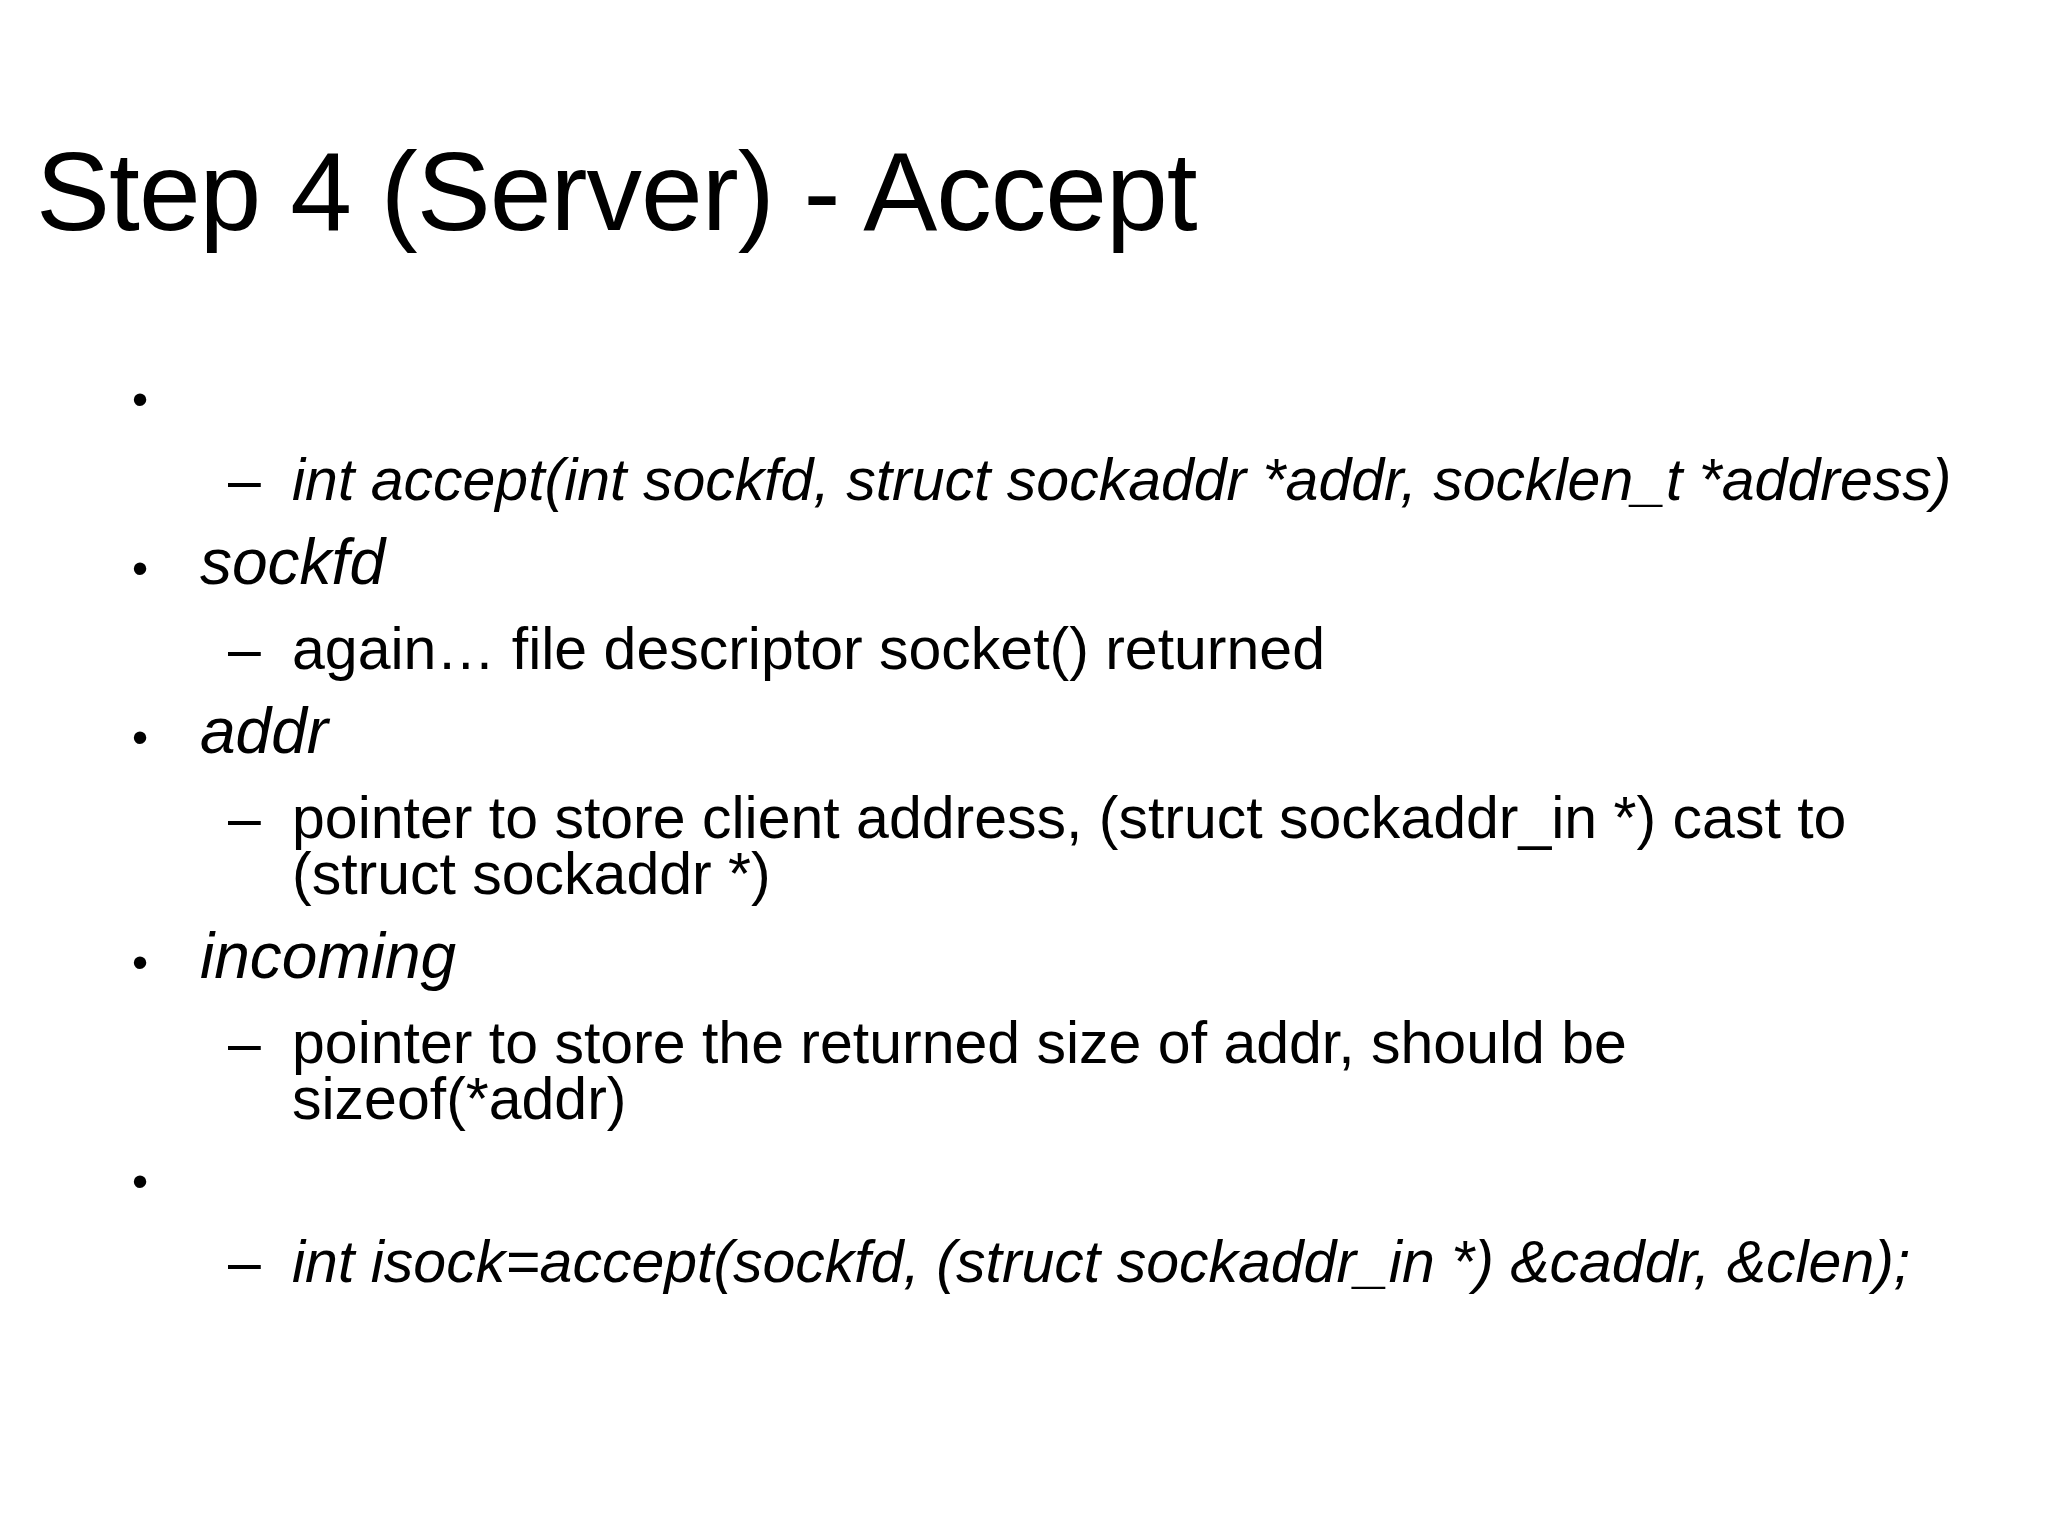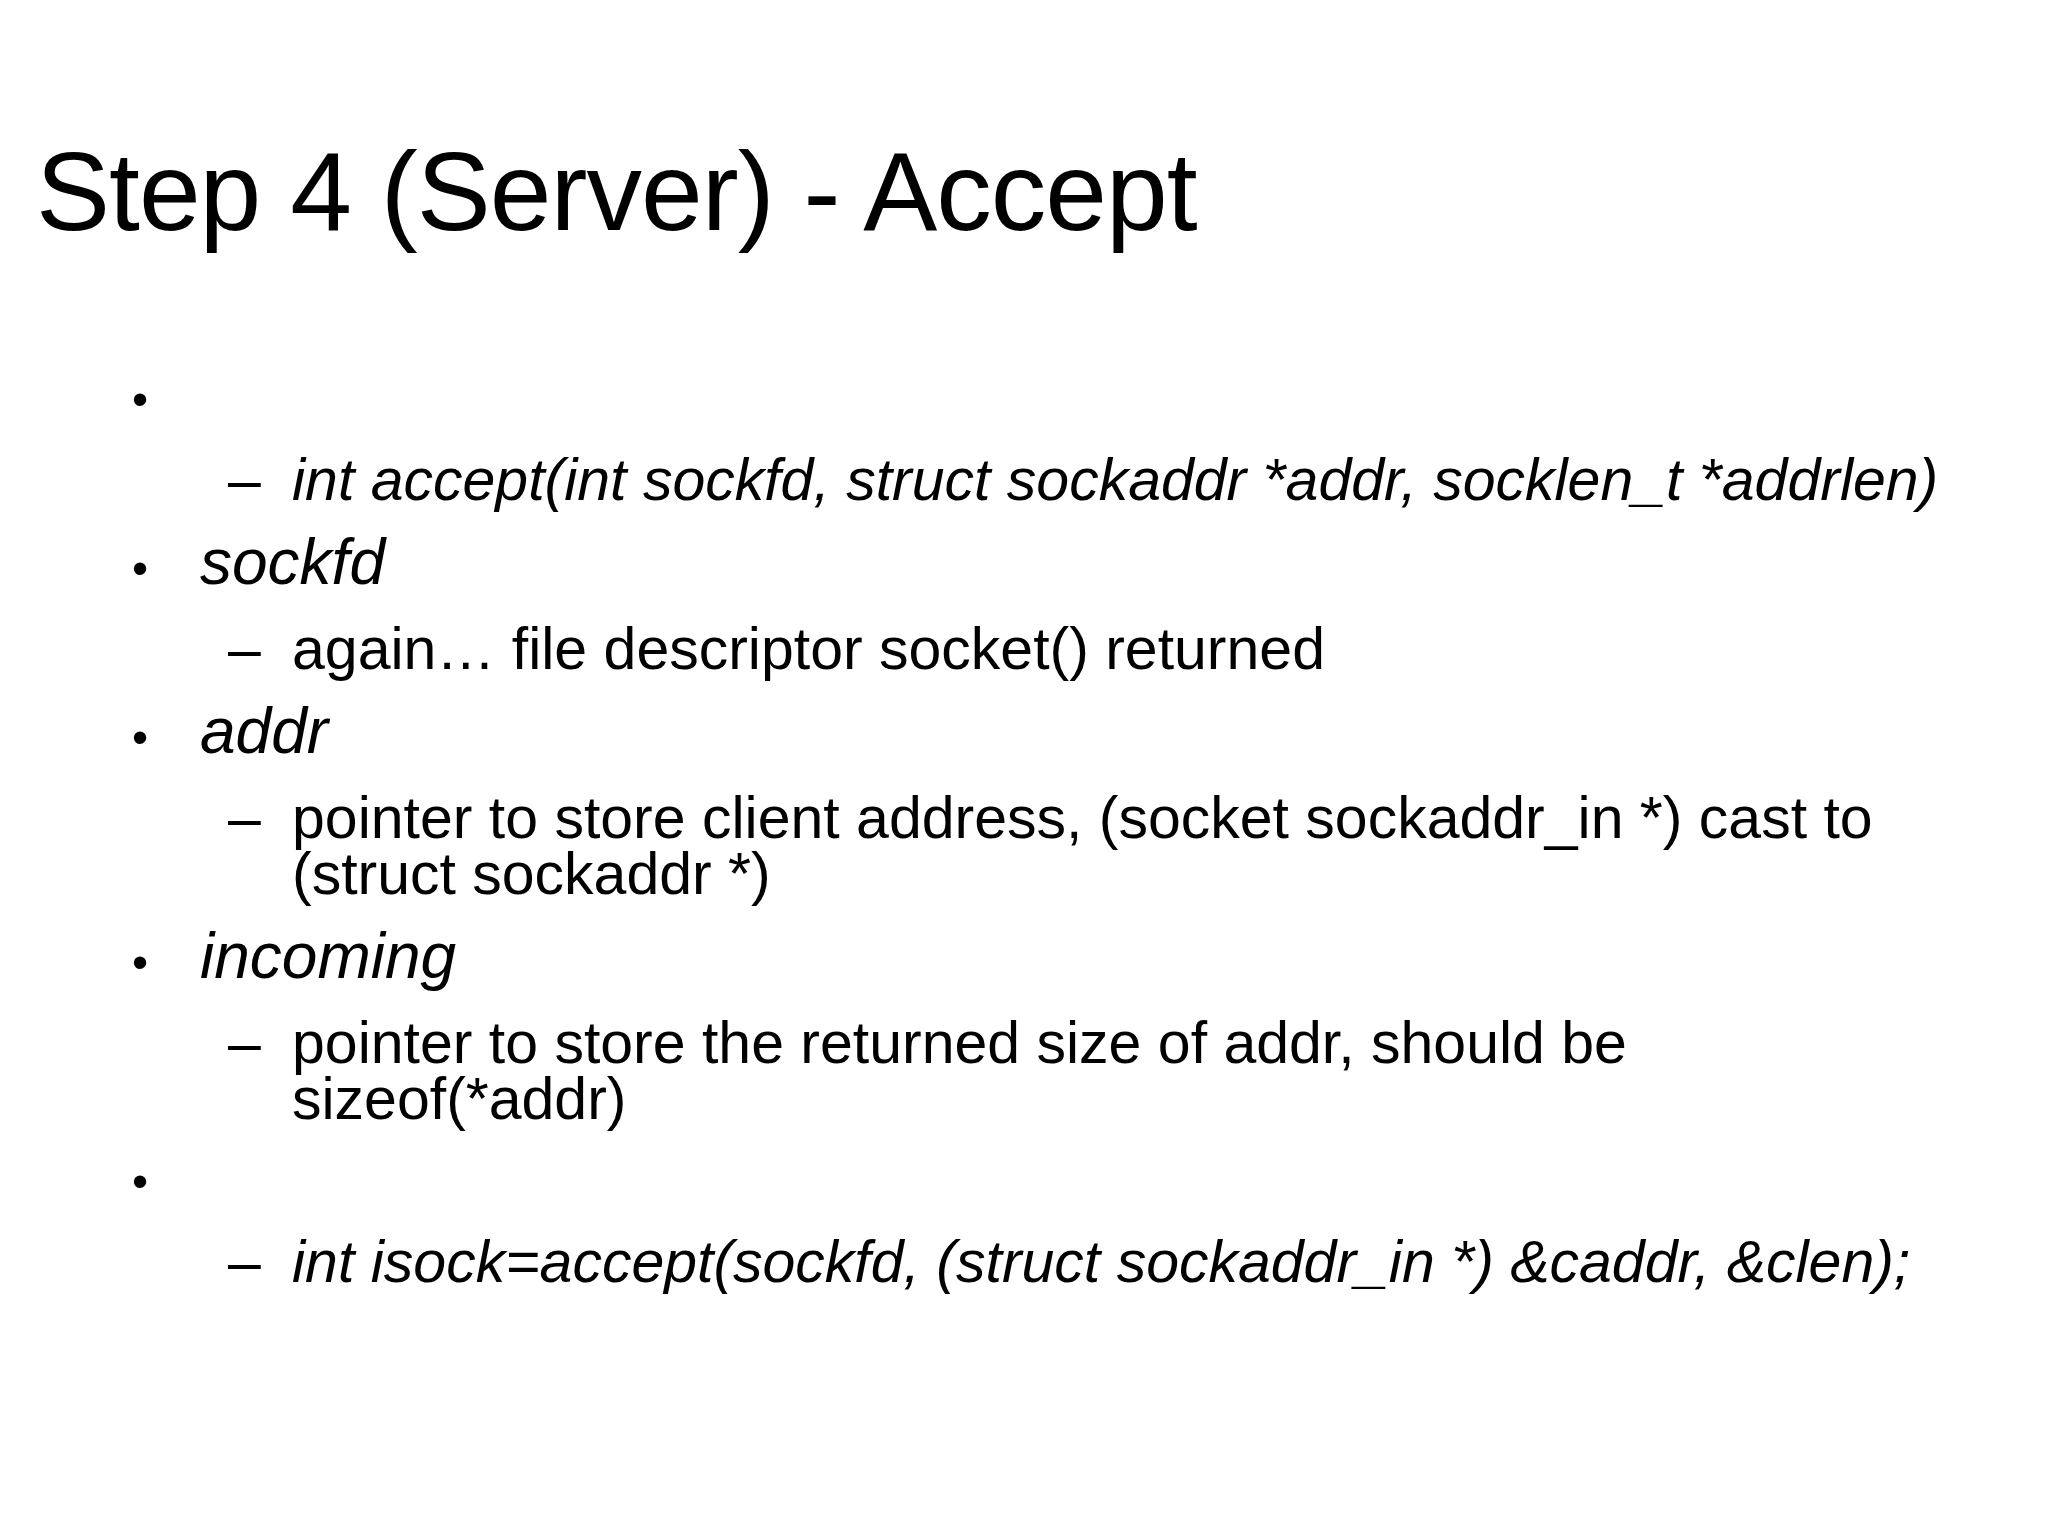--- a/index.html
+++ b/index.html
@@ -76,21 +76,21 @@
 
   <div class="body">
 
     <div class="item b1 bold">
       <span class="marker">•</span>
     </div>
 
     <div class="item b2 italic">
       <span class="marker">–</span>
       <div class="txt">
-        <div>int accept(int sockfd, struct sockaddr *addr, socklen_t *addrlen)</div>
+        <div>int accept(int sockfd, struct sockaddr *addr, socklen_t *address)</div>
       </div>
     </div>
 
     <div class="item b1 italic">
       <span class="marker">•</span>
       <div class="txt">
         <div>sockfd</div>
       </div>
     </div>
 
@@ -104,21 +104,21 @@
     <div class="item b1 italic">
       <span class="marker">•</span>
       <div class="txt">
         <div>addr</div>
       </div>
     </div>
 
     <div class="item b2">
       <span class="marker">–</span>
       <div class="txt">
-        <div>pointer to store client address, (socket sockaddr_in *) cast to</div>
+        <div>pointer to store client address, (struct sockaddr_in *) cast to</div>
         <div>(struct sockaddr *)</div>
       </div>
     </div>
 
     <div class="item b1 italic">
       <span class="marker">•</span>
       <div class="txt">
         <div>incoming</div>
       </div>
     </div>

